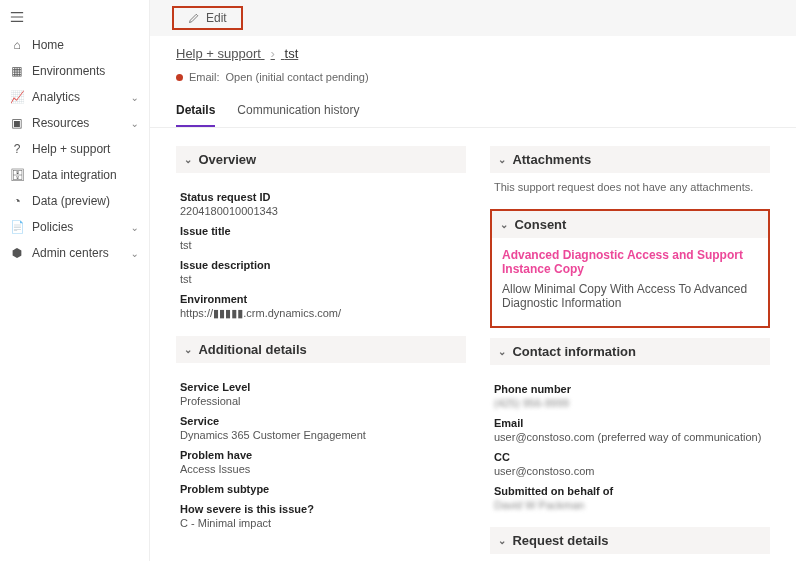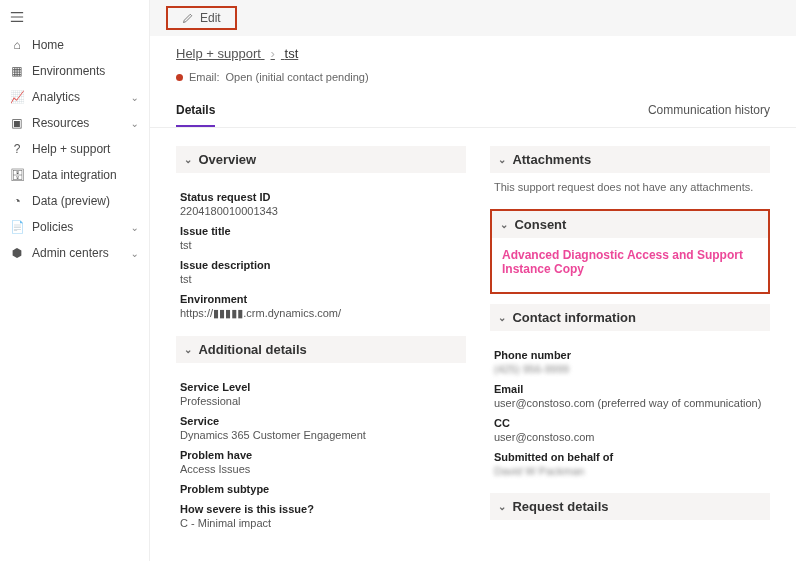--- a/index.html
+++ b/index.html
@@ -10,31 +10,31 @@
 .sidebar { width: 150px; border-right: 1px solid #eee; padding: 6px 0 0 0; background: #fff; }
 .hamburger { padding: 4px 10px; cursor: pointer; }
 .nav { margin-top: 4px; }
 .nav-item { display: flex; align-items: center; padding: 6px 10px; cursor: pointer; color: #444; gap: 8px; }
 .nav-icon { width: 14px; text-align: center; font-size: 12px; color: #555; }
 .nav-chevron { margin-left: auto; font-size: 10px; color: #888; }
 
 
 .main { flex: 1; display: flex; flex-direction: column; overflow: hidden; }
 .toolbar { background: #f6f6f6; padding: 6px 0 6px 0; }
-.edit-box { display: inline-flex; align-items: center; gap: 6px; padding: 3px 14px; margin-left: 16px; border: 2px solid #c23a1a; cursor: pointer; color: #555; }
+.edit-box { display: inline-flex; align-items: center; gap: 6px; padding: 3px 14px; margin-left: 22px; border: 2px solid #c23a1a; cursor: pointer; color: #555; }
 .edit-box svg { width: 12px; height: 12px; }
 
 .header { padding: 10px 26px 4px 26px; }
 .breadcrumb { color: #555; font-size: 13px; text-decoration: underline; }
 .breadcrumb .sep { margin: 0 6px; color: #bbb; }
 .breadcrumb .crumb-current { color: #333; }
 .status-row { margin-top: 10px; font-size: 11px; color: #666; display: flex; align-items: center; gap: 6px; }
 .status-dot { width: 7px; height: 7px; border-radius: 50%; background: #c43b23; display: inline-block; }
 
-.tabs { display: flex; gap: 22px; padding: 16px 26px 0 26px; border-bottom: 1px solid #eee; font-size: 12px; justify-content: space-between; }
+.tabs { display: flex; gap: 22px; padding: 16px 26px 0 26px; border-bottom: 1px solid #eee; font-size: 12px; }
 .tab { padding: 0 0 8px 0; cursor: pointer; color: #555; }
 .tab.active { font-weight: 600; color: #222; border-bottom: 2px solid #6b2fbf; }
 
 .content { display: flex; gap: 24px; padding: 14px 26px 0 26px; overflow: auto; flex: 1; }
 .col { }
 .col-left { width: 290px; }
 .col-right { flex: 1; }
 
 .section-header { background: #f6f4f3; padding: 6px 8px; display: flex; align-items: center; gap: 6px; font-weight: 600; font-size: 13px; color: #333; margin-top: 4px; }
 .section-header .chev { font-size: 10px; color: #666; }
@@ -183,20 +183,21 @@
         </div>
         <div class="attach-empty">This support request does not have any attachments.</div>
 
         <div class="consent-wrap">
           <div class="section-header">
             <span class="chev">⌄</span>
             <span>Consent</span>
           </div>
           <div class="consent-body">
             <div class="consent-title">Advanced Diagnostic Access and Support Instance Copy</div>
+            <div class="consent-sub">Allow Minimal Copy With Access To Advanced Diagnostic Information</div>
           </div>
         </div>
 
         <div class="section-header" style="margin-top:10px">
           <span class="chev">⌄</span>
           <span>Contact information</span>
         </div>
         <div class="section-body">
           <div class="field-label">Phone number</div>
           <div class="field-value blur">(425) 956-9999</div>

